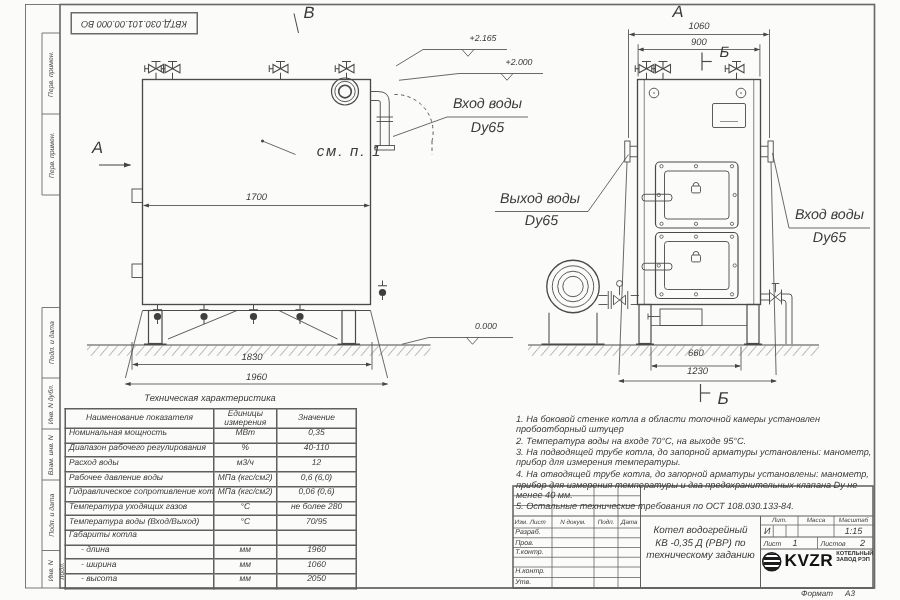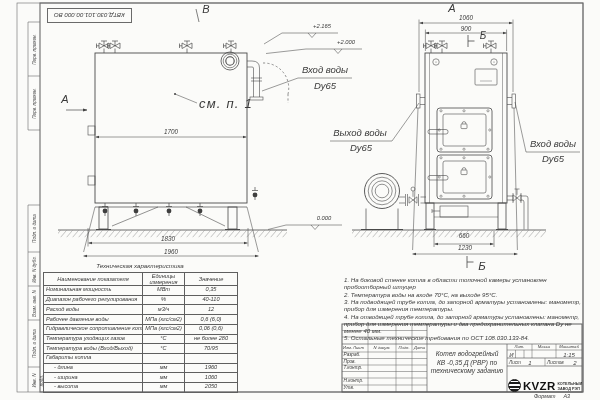--- a/index.html
+++ b/index.html
@@ -30,21 +30,21 @@
   .notes{position:absolute;left:344px;top:276px;width:237px;}
   .note{font-size:6.1px;font-style:italic;line-height:7px;margin-bottom:0.5px;color:#3a3a3a;}
   
   .tb-num{position:absolute;left:428px;top:327px;width:153px;text-align:center;
           font-style:italic;font-weight:600;font-size:11px;letter-spacing:0.5px;}
   .tb-sm{font-size:4.2px;}
   .tb-row{font-size:4.7px;}
   .tb-val{font-size:6px;}
   .tb-prod{font-size:6.6px;}
   .logo{position:absolute;left:508px;top:367.5px;width:73px;height:24px;display:flex;
-        align-items:flex-end;gap:2px;}
+        align-items:flex-start;gap:2px;}
   .logo-icon{width:13px;height:13px;border-radius:50%;flex:0 0 13px;
              background:repeating-linear-gradient(0deg,#1c1c1c 0 2px,#ffffff 2px 3.4px);
              border:1px solid #1c1c1c;}
   .logo-txt{font-size:11.5px;font-weight:800;letter-spacing:0.3px;color:#111;}
   .logo-sub{display:flex;flex-direction:column;gap:1px;}
   .logo-sub span{font-size:3.8px;font-weight:700;color:#333;line-height:1;}
 </style>
 </head>
 <body>
 
@@ -341,21 +341,21 @@
 <div class="mlabel" style="left:8px;top:45.5px;width:52px">Перв. примен.</div>
 <div class="mlabel" style="left:7.5px;top:99.5px;width:53px">Перв. примен.</div>
 <div class="mlabel" style="left:10.5px;top:225px;width:47px">Подп. и дата</div>
 <div class="mlabel" style="left:17px;top:265.5px;width:34px">Инв. N дубл.</div>
 <div class="mlabel" style="left:17px;top:299.5px;width:34px">Взам. инв. N</div>
 <div class="mlabel" style="left:10.5px;top:340px;width:47px">Подп. и дата</div>
 <div class="mlabel" style="left:21px;top:376.5px;width:26px">Инв. N подл.</div>
 
 <div class="lbl vl ctr" style="left:199px;top:4px;width:14px">В</div>
 <div class="lbl vl ctr" style="left:57px;top:94px;width:16px">А</div>
-<div class="lbl ctr" style="left:199px;top:97px;width:48px;font-size:13px;letter-spacing:1.2px">см. п. 1</div>
+<div class="lbl ctr" style="left:209px;top:97px;width:48px;font-size:10px;letter-spacing:1.2px">см. п. 1</div>
 <div class="lbl dim ctr" style="left:153px;top:128.5px;width:36px">1700</div>
 <div class="lbl dim ctr" style="left:150px;top:235.5px;width:36px">1830</div>
 <div class="lbl dim ctr" style="left:153px;top:248.5px;width:36px">1960</div>
 <div class="lbl elev ctr" style="left:306px;top:24px;width:32px">+2.165</div>
 <div class="lbl elev ctr" style="left:330px;top:40px;width:32px">+2.000</div>
 <div class="lbl elev ctr" style="left:308px;top:216px;width:32px">0.000</div>
 <div class="lbl wl ctr" style="left:296px;top:65px;width:58px">Вход воды</div>
 <div class="lbl wl ctr" style="left:296px;top:81px;width:58px">Dy65</div>
 
 <div class="lbl vl ctr" style="left:444px;top:3px;width:16px">А</div>

